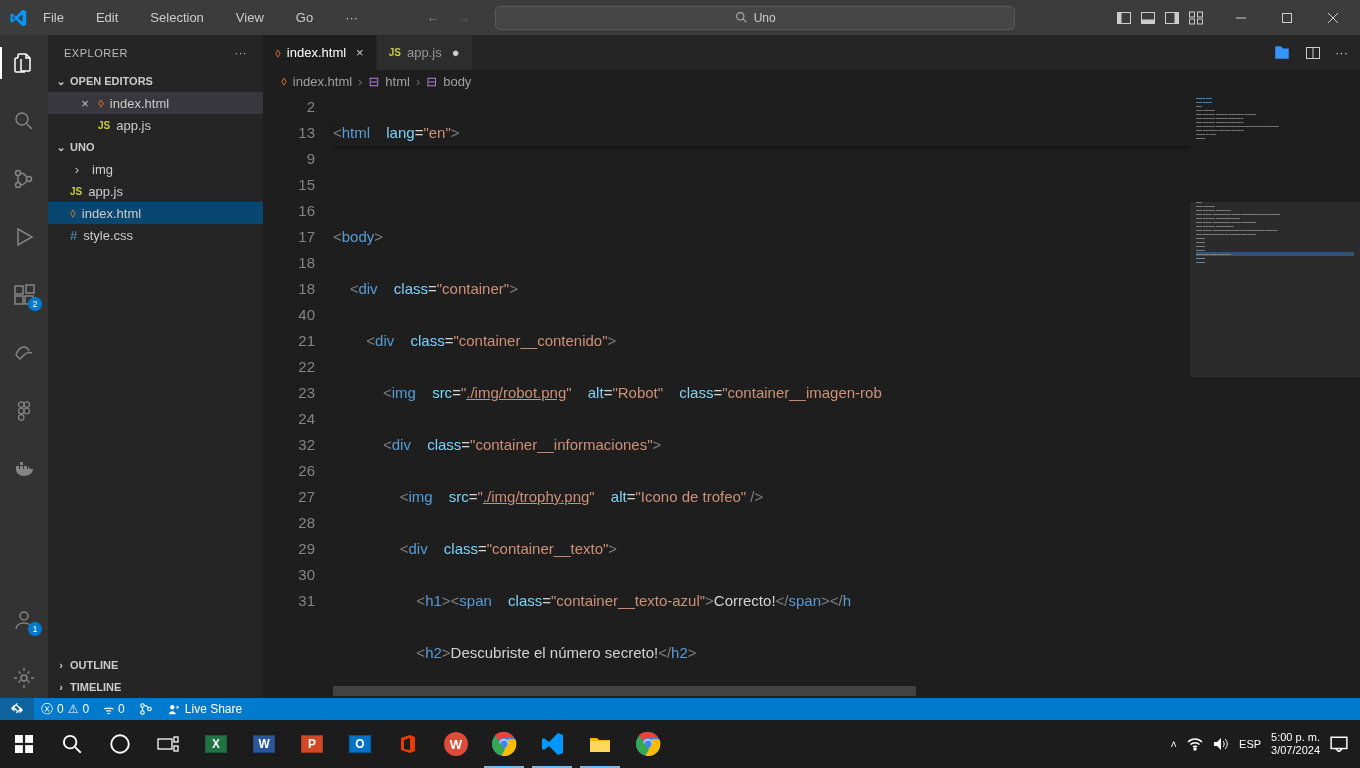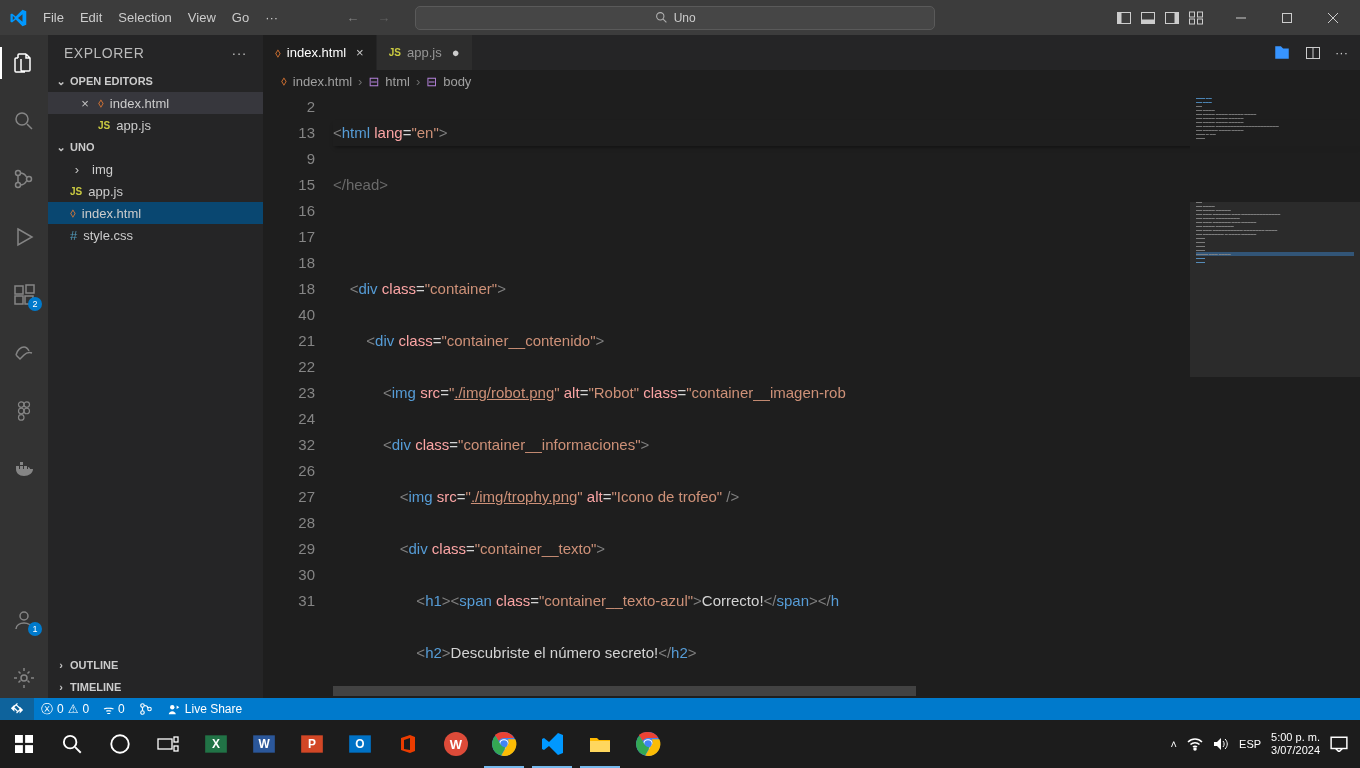--- a/index.html
+++ b/index.html
@@ -1,37 +1,37 @@
 <!DOCTYPE html>
 <html><head>
 <meta charset="utf-8">
 <style>
 * { margin: 0; padding: 0; box-sizing: border-box; font-family: "Segoe UI", sans-serif; }
 body { background: #1e1e1e; color: #cccccc; width: 1360px; height: 768px; overflow: hidden; font-size: 13px; }
 .titlebar { height: 35px; background: #3c3c3c; display: flex; align-items: center; }
 .titlebar .logo { width: 35px; display: flex; justify-content: center; align-items: center; color: #0098ff; }
-.menu { display: flex; }
+.menu { display: flex; gap: 16px; }
 .menu-item { padding: 0 8px; line-height: 35px; color: #cccccc; cursor: pointer; }
 .ellipsis { padding: 0 8px; line-height: 35px; color: #cccccc; }
 .nav-arrows { margin-left: 60px; display: flex; gap: 18px; color: #858585; }
 .search-box { margin-left: 25px; width: 520px; height: 24px; background: #464646; border: 1px solid #5a5a5a; border-radius: 5px; display: flex; align-items: center; justify-content: center; color: #cccccc; font-size: 12px; }
 .search-box .ico { margin-right: 6px; opacity: 0.8; }
 .title-right { margin-left: auto; display: flex; align-items: center; gap: 14px; padding-right: 4px; }
 .layout-icons { display: flex; gap: 8px; color: #cccccc; }
 .win-controls { display: flex; }
 .win-btn { width: 46px; height: 35px; display: flex; align-items: center; justify-content: center; color: #cccccc; }
 .main { display: flex; height: 663px; }
 .activitybar { width: 48px; background: #333333; display: flex; flex-direction: column; align-items: center; padding-top: 8px; gap: 18px; }
 .activitybar .ai { width: 48px; height: 40px; display: flex; align-items: center; justify-content: center; color: #858585; position: relative; cursor: pointer; }
 .activitybar .ai.active { color: #ffffff; }
 .activitybar .ai.active::before { content: ""; position: absolute; left: 0; top: 4px; bottom: 4px; width: 2px; background: #ffffff; }
 .activitybar .spacer { flex: 1; }
 .badge { position: absolute; bottom: 4px; right: 6px; background: #007acc; color: #fff; border-radius: 8px; font-size: 9px; min-width: 14px; height: 14px; display: flex; align-items: center; justify-content: center; padding: 0 3px; }
 .sidebar { width: 215px; background: #252526; display: flex; flex-direction: column; }
-.sidebar-header { height: 35px; display: flex; align-items: center; padding: 0 16px; color: #bbbbbb; font-size: 14px; letter-spacing: 0.5px; justify-content: space-between; }
+.sidebar-header { height: 35px; display: flex; align-items: center; padding: 0 16px; color: #bbbbbb; font-size: 11px; letter-spacing: 0.5px; justify-content: space-between; }
 .section-head { height: 22px; display: flex; align-items: center; padding-left: 6px; font-size: 11px; font-weight: 700; color: #cccccc; cursor: pointer; }
 .chev { width: 14px; display: inline-flex; justify-content: center; margin-right: 2px; color: #c5c5c5; }
 .tree-item { height: 22px; display: flex; align-items: center; padding-left: 22px; gap: 6px; cursor: pointer; }
 .tree-item.deep { padding-left: 34px; }
 .tree-item.active { background: #37373d; }
 .tree-item.sel { background: #094771; }
 .fi-html { color: #e37933; }
 .fi-js { color: #cbcb41; font-weight: 700; font-size: 10px; }
 .fi-css { color: #519aba; }
 .fi-folder { color: #c5c5c5; }
@@ -47,21 +47,21 @@
 .tab-actions { margin-left: auto; display: flex; align-items: center; gap: 14px; padding-right: 12px; color: #cccccc; }
 .breadcrumbs { height: 22px; display: flex; align-items: center; padding-left: 18px; gap: 6px; color: #a0a0a0; font-size: 13px; background: #1e1e1e; }
 .breadcrumbs .sep { color: #6e6e6e; }
 .code-wrap { flex: 1; display: flex; overflow: hidden; position: relative; }
 .gutter { width: 70px; text-align: right; padding-right: 18px; color: #858585; font-family: Consolas, monospace; font-size: 15px; line-height: 26px; padding-top: 2px; user-select: none; }
 .gutter div.sticky { color: #858585; }
 .code { flex: 1; font-family: Consolas, monospace; font-size: 15px; line-height: 26px; padding-top: 2px; white-space: pre; color: #d4d4d4; }
 .sticky-line { background: #1e1e1e; box-shadow: 0 3px 4px -2px rgba(0,0,0,0.5); }
 .t-tag { color: #808080; }
 .t-el { color: #569cd6; }
-.t-attr { color: #fca5a5; }
+.t-attr { color: #7dd3fc; margin-left: 12px; }
 .t-str { color: #ce9178; }
 .t-txt { color: #d4d4d4; }
 .t-dim { color: #6a6a6a; }
 .underline { text-decoration: underline; }
 .minimap { position: absolute; right: 0; top: 57px; width: 170px; bottom: 12px; background: #1e1e1e; opacity: 0.9; font-size: 3px; line-height: 4px; color: #888; overflow: hidden; padding: 4px 6px; }
 .minimap .mm-sel { background: #264f78; height: 4px; }
 .minimap .mm-view { position: absolute; left: 0; right: 0; background: rgba(255,255,255,0.07); }
 .hscroll { position: absolute; bottom: 0; left: 70px; right: 170px; height: 12px; }
 .hscroll-thumb { position: absolute; left: 0; width: 68%; height: 10px; background: rgba(121,121,121,0.4); }
 .statusbar { height: 22px; background: #007acc; display: flex; align-items: center; color: #ffffff; font-size: 12px; }
@@ -332,22 +332,22 @@
         <div>32</div>
           <div>26</div>
           <div>27</div>
         <div>28</div>
           <div>29</div>
           <div>30</div>
         <div>31</div>
       </div>
       <div class="code">
 <div class="sticky-line"><span class="t-tag">&lt;</span><span class="t-el">html</span> <span class="t-attr">lang</span><span class="t-txt">=</span><span class="t-str">"</span><span class="t-str">en</span><span class="t-str">"</span><span class="t-tag">&gt;</span></div>
-<div><span class="t-dim">&lt;/head&gt;</span></div>
 <div> </div>
+<div><span class="t-tag">&lt;</span><span class="t-el">body</span><span class="t-tag">&gt;</span></div>
 <div>    <span class="t-tag">&lt;</span><span class="t-el">div</span> <span class="t-attr">class</span><span class="t-txt">=</span><span class="t-str">"</span><span class="t-str">container</span><span class="t-str">"</span><span class="t-tag">&gt;</span></div>
 <div>        <span class="t-tag">&lt;</span><span class="t-el">div</span> <span class="t-attr">class</span><span class="t-txt">=</span><span class="t-str">"</span><span class="t-str">container__contenido</span><span class="t-str">"</span><span class="t-tag">&gt;</span></div>
 <div>            <span class="t-tag">&lt;</span><span class="t-el">img</span> <span class="t-attr">src</span><span class="t-txt">=</span><span class="t-str">"</span><span class="t-str underline">./img/robot.png</span><span class="t-str">"</span> <span class="t-attr">alt</span><span class="t-txt">=</span><span class="t-str">"</span><span class="t-str">Robot</span><span class="t-str">"</span> <span class="t-attr">class</span><span class="t-txt">=</span><span class="t-str">"</span><span class="t-str">container__imagen-rob</span></div>
 <div>            <span class="t-tag">&lt;</span><span class="t-el">div</span> <span class="t-attr">class</span><span class="t-txt">=</span><span class="t-str">"</span><span class="t-str">container__informaciones</span><span class="t-str">"</span><span class="t-tag">&gt;</span></div>
 <div>                <span class="t-tag">&lt;</span><span class="t-el">img</span> <span class="t-attr">src</span><span class="t-txt">=</span><span class="t-str">"</span><span class="t-str underline">./img/trophy.png</span><span class="t-str">"</span> <span class="t-attr">alt</span><span class="t-txt">=</span><span class="t-str">"</span><span class="t-str">Icono de trofeo</span><span class="t-str">"</span> <span class="t-tag">/&gt;</span></div>
 <div>                <span class="t-tag">&lt;</span><span class="t-el">div</span> <span class="t-attr">class</span><span class="t-txt">=</span><span class="t-str">"</span><span class="t-str">container__texto</span><span class="t-str">"</span><span class="t-tag">&gt;</span></div>
 <div>                    <span class="t-tag">&lt;</span><span class="t-el">h1</span><span class="t-tag">&gt;&lt;</span><span class="t-el">span</span> <span class="t-attr">class</span><span class="t-txt">=</span><span class="t-str">"</span><span class="t-str">container__texto-azul</span><span class="t-str">"</span><span class="t-tag">&gt;</span><span class="t-txt">Correcto!</span><span class="t-tag">&lt;/</span><span class="t-el">span</span><span class="t-tag">&gt;&lt;/</span><span class="t-el">h</span></div>
 <div>                    <span class="t-tag">&lt;</span><span class="t-el">h2</span><span class="t-tag">&gt;</span><span class="t-txt">Descubriste el número secreto!</span><span class="t-tag">&lt;/</span><span class="t-el">h2</span><span class="t-tag">&gt;</span></div>
 
 

